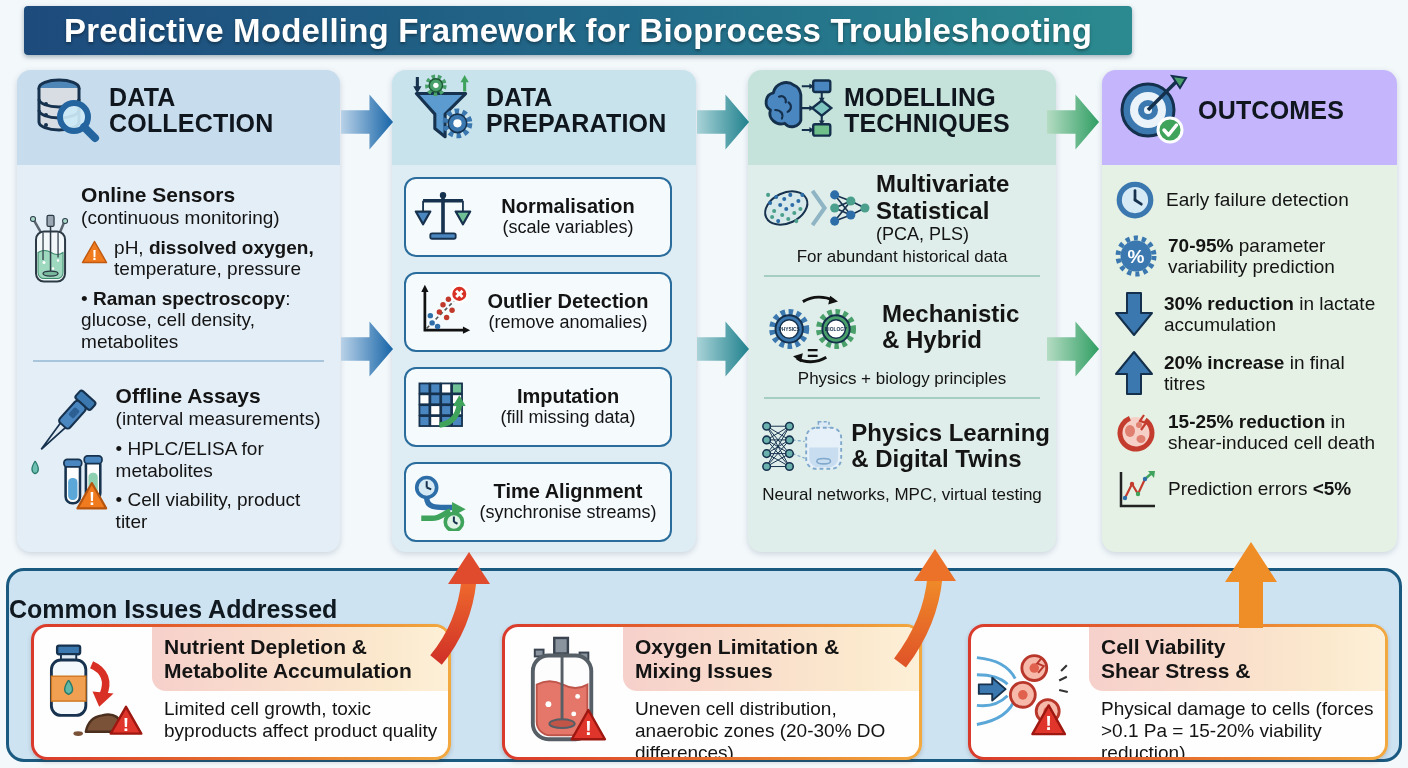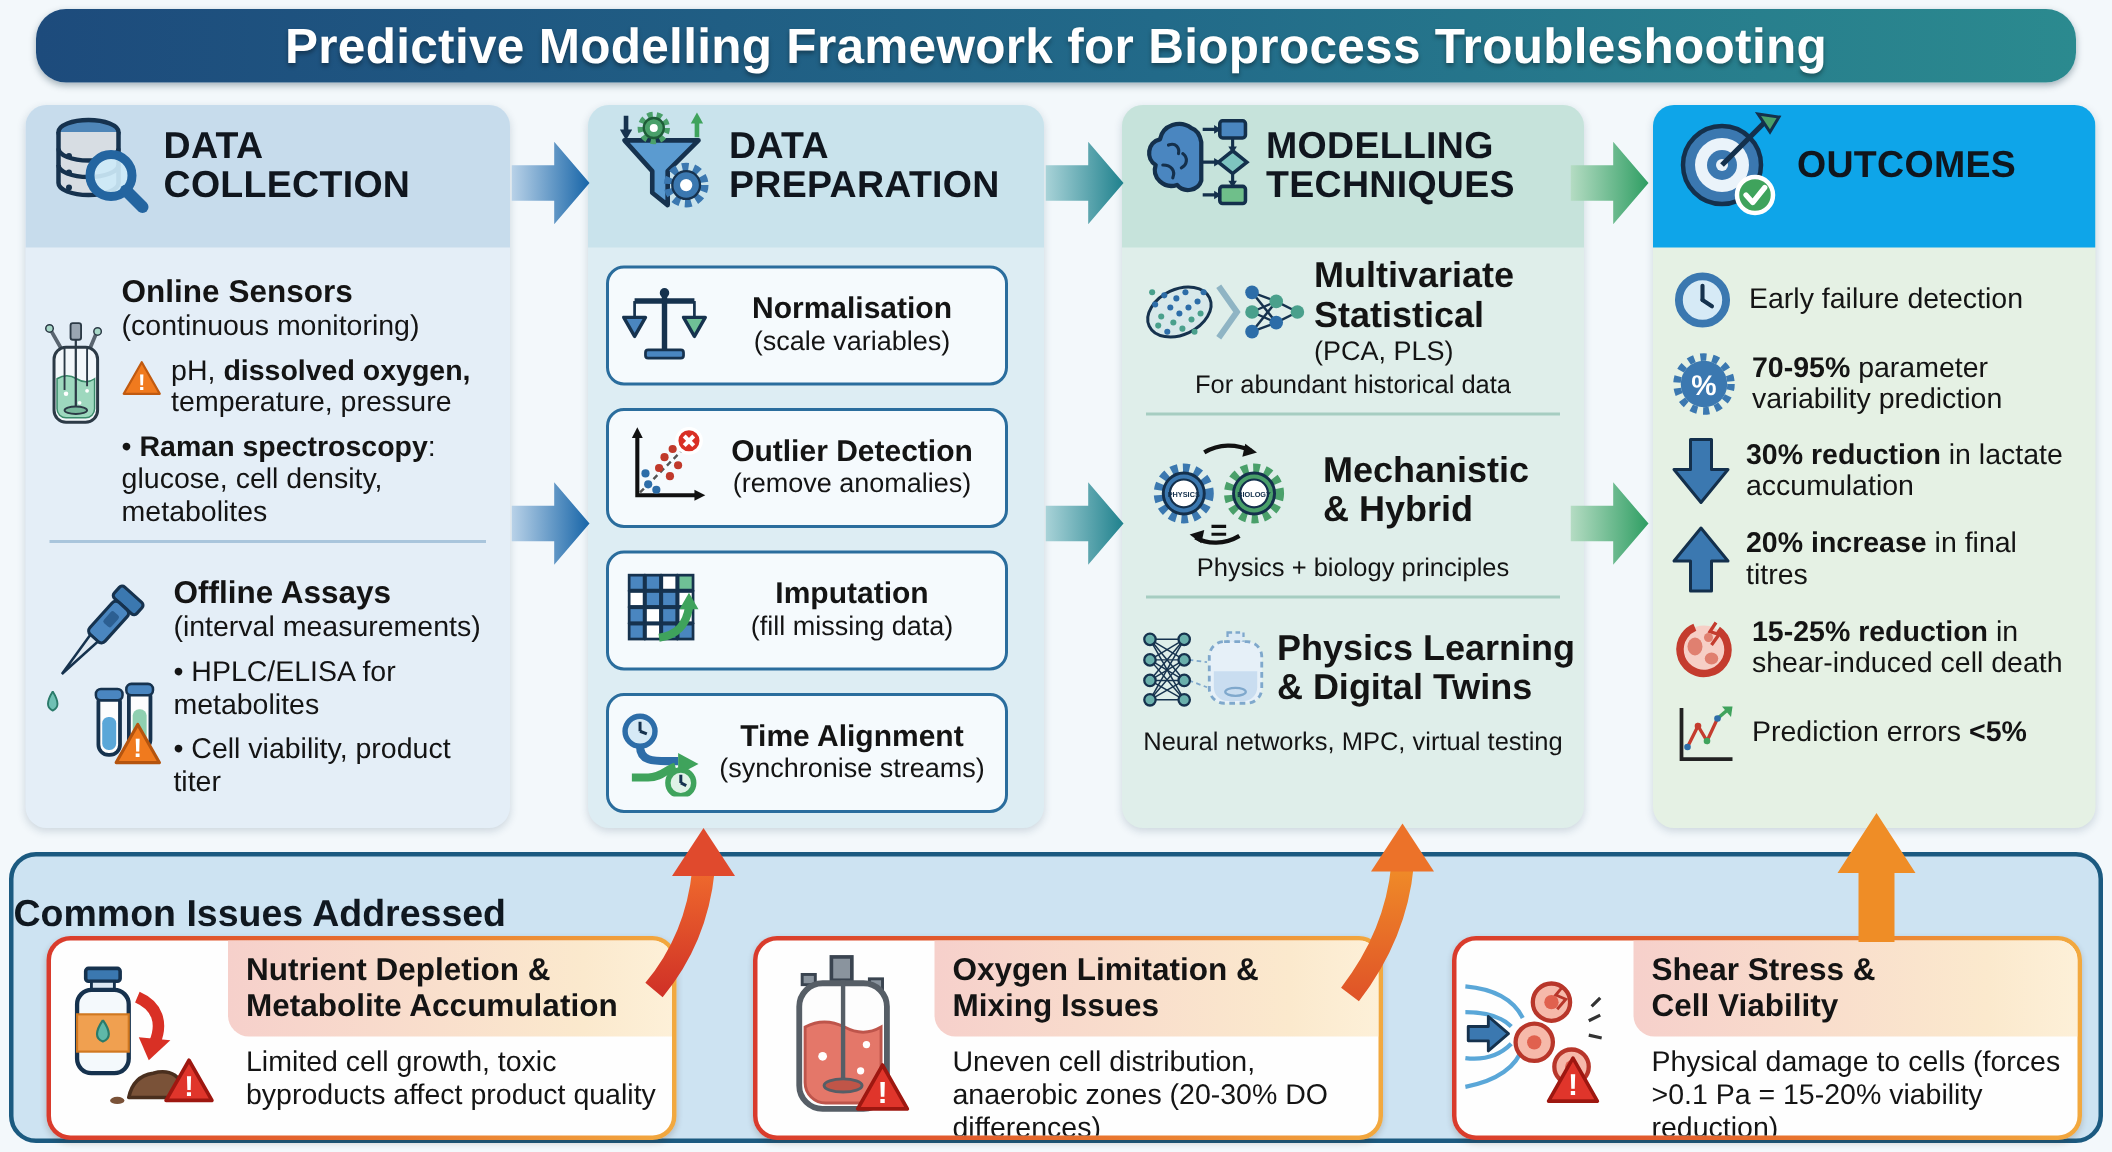--- a/index.html
+++ b/index.html
@@ -2,37 +2,37 @@
 <html><head>
 <meta charset="utf-8">
 <style>
   *{margin:0;padding:0;box-sizing:border-box}
   html,body{width:1408px;height:768px}
   body{position:relative;font-family:"Liberation Sans",sans-serif;background:#f3f8fb;overflow:hidden;color:#141414}
   svg text{font-family:"Liberation Sans",sans-serif}
   .b{font-weight:bold}
 
   
-  .titlebar{position:absolute;left:24px;top:6px;width:1360px;height:49px;border-radius:20px;
+  .titlebar{position:absolute;left:24px;top:6px;width:1108px;height:49px;border-radius:4px;
     background:linear-gradient(90deg,#1d4b7c 0%,#226a89 55%,#2b8a8f 100%);
     display:flex;align-items:center;justify-content:center;box-shadow:0 2px 5px rgba(10,40,60,.35)}
   .titlebar h1{color:#fff;font-size:33px;font-weight:bold;text-shadow:0 2px 3px rgba(0,0,0,.35);letter-spacing:.2px}
 
   
   .col{position:absolute;top:70px;height:482px;border-radius:14px;overflow:hidden;box-shadow:0 2px 6px rgba(30,60,90,.18)}
   .col-head{display:flex;align-items:center;gap:8px;height:95px;padding:0 8px 16px 12px}
   .col-head h2{font-size:25px;font-weight:bold;color:#10161e;line-height:1.04;letter-spacing:.2px}
   #col-collection{left:17px;width:323px;background:#e4eef7}
   #col-collection .col-head{background:#c7dcec}
   #col-preparation{left:392px;width:304px;background:#ddedf3}
   #col-preparation .col-head{background:#c9e3ec}
   #col-modelling{left:748px;width:308px;background:#dfeeea}
   #col-modelling .col-head{background:#c6e3db}
   #col-outcomes{left:1102px;width:295px;background:#e5f1e4}
-  #col-outcomes .col-head{background:#0ea5e9}
+  #col-outcomes .col-head{background:#c4b5fd}
 
   
   .c1-section{display:flex;gap:6px;padding:10px 8px 4px 8px}
   .c1-text{padding-top:8px}
   .c1-text .h3{font-size:21px;font-weight:bold}
   .c1-text .sub{font-size:19px;margin-bottom:8px}
   .warnrow{display:flex;gap:6px;align-items:flex-start;margin-bottom:8px}
   .warnrow svg{flex:0 0 auto;margin-top:3px}
   .c1-text p{font-size:19px;line-height:1.13}
   .divider1{border-top:2px solid #a9c5dc;margin:4px 16px}
@@ -625,22 +625,22 @@
           <circle cx="76" cy="70" r="4.5" fill="#e0614e"></circle>
           <path d="M88 38 l8 -4 M88 48 l9 2 M90 28 l6 -6" stroke="#333" stroke-width="2.2" fill="none"></path>
           <g transform="translate(58,62)">
             <polygon points="19,2 36,32 2,32" fill="#e0352b" stroke="#9e1710" stroke-width="2.5" stroke-linejoin="round"></polygon>
             <text x="19" y="28" text-anchor="middle" font-size="21" font-weight="bold" fill="#fff">!</text>
           </g>
         </svg>
       </div>
       <div class="issue-textzone">
         <div class="issue-titleband">
+          <div>Cell Viability</div>
           <div>Shear Stress &amp;</div>
-          <div>Cell Viability</div>
         </div>
         <div class="issue-desc">Physical damage to cells (forces &gt;0.1 Pa = 15-20% viability reduction)</div>
       </div>
     </div>
   </div>
 </div>
 
 <svg class="orange-arrow" style="left:426px;top:548px" width="80" height="122" viewBox="0 0 80 122">
   <path d="M43 32 C40 62 30 88 10 112" stroke="url(#gOr1)" stroke-width="15" fill="none"></path>
   <polygon points="22,36 64,36 43,4" fill="#e04a2d"></polygon>

